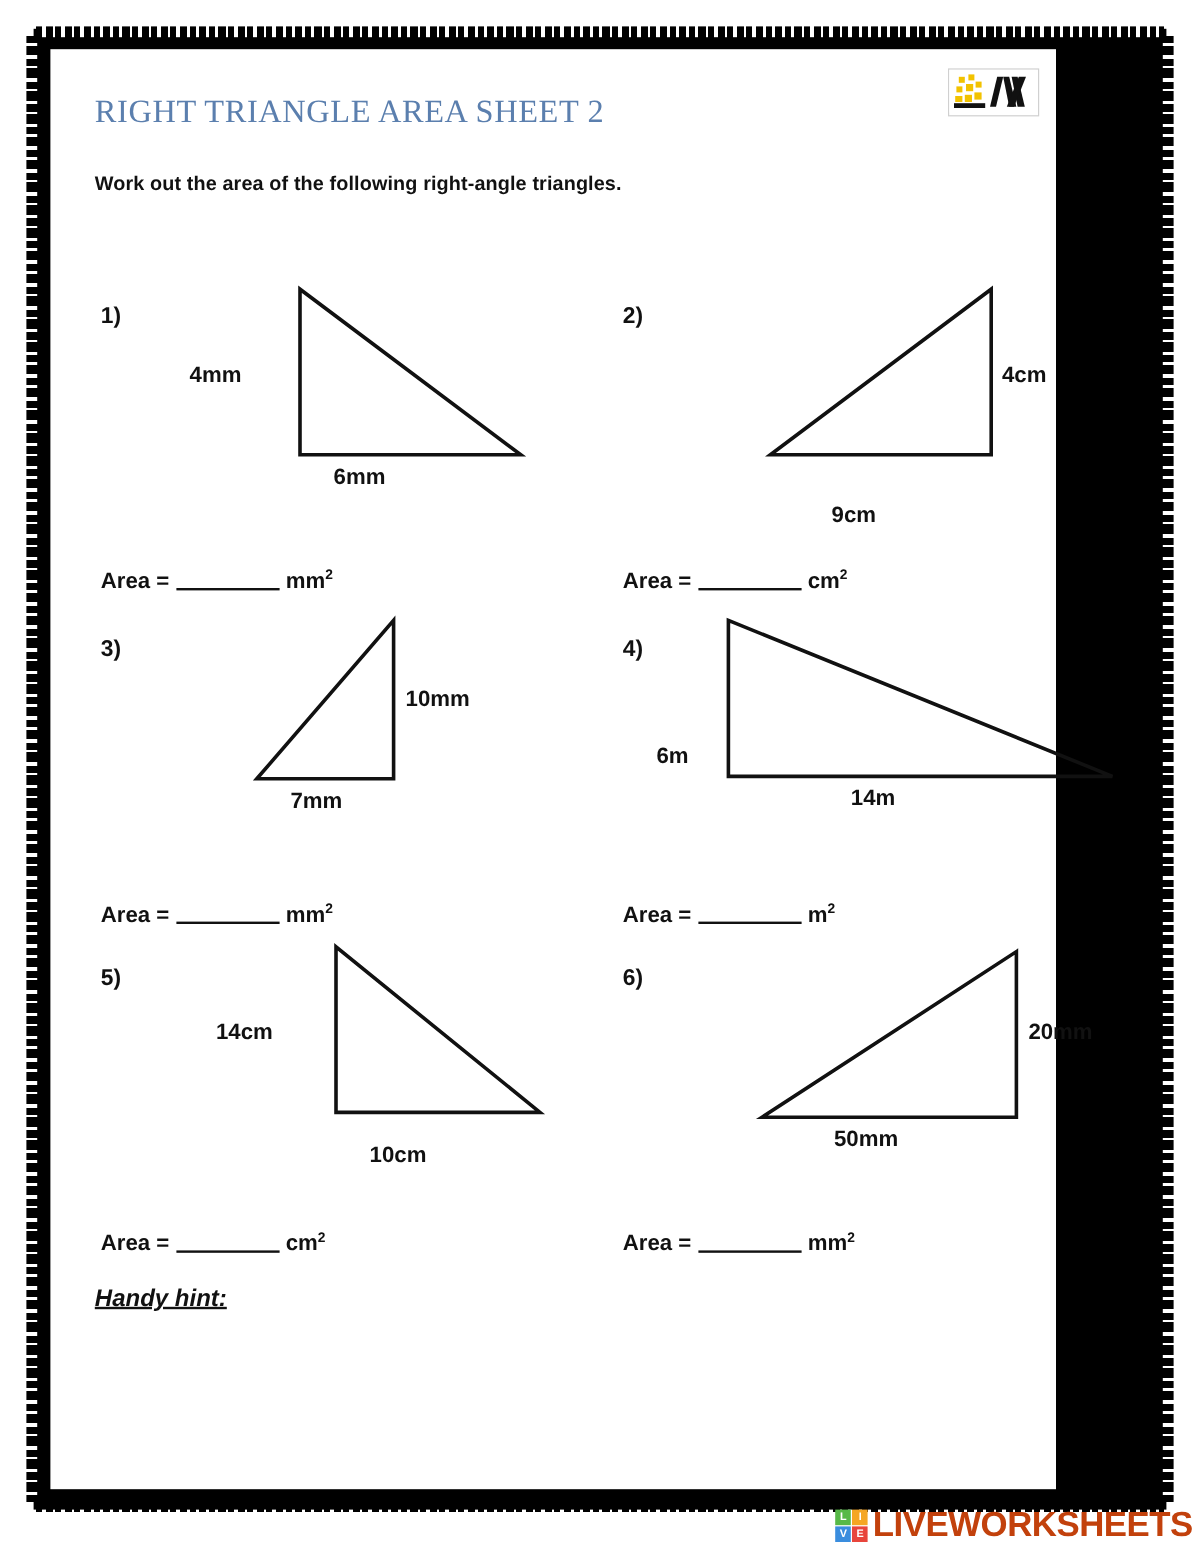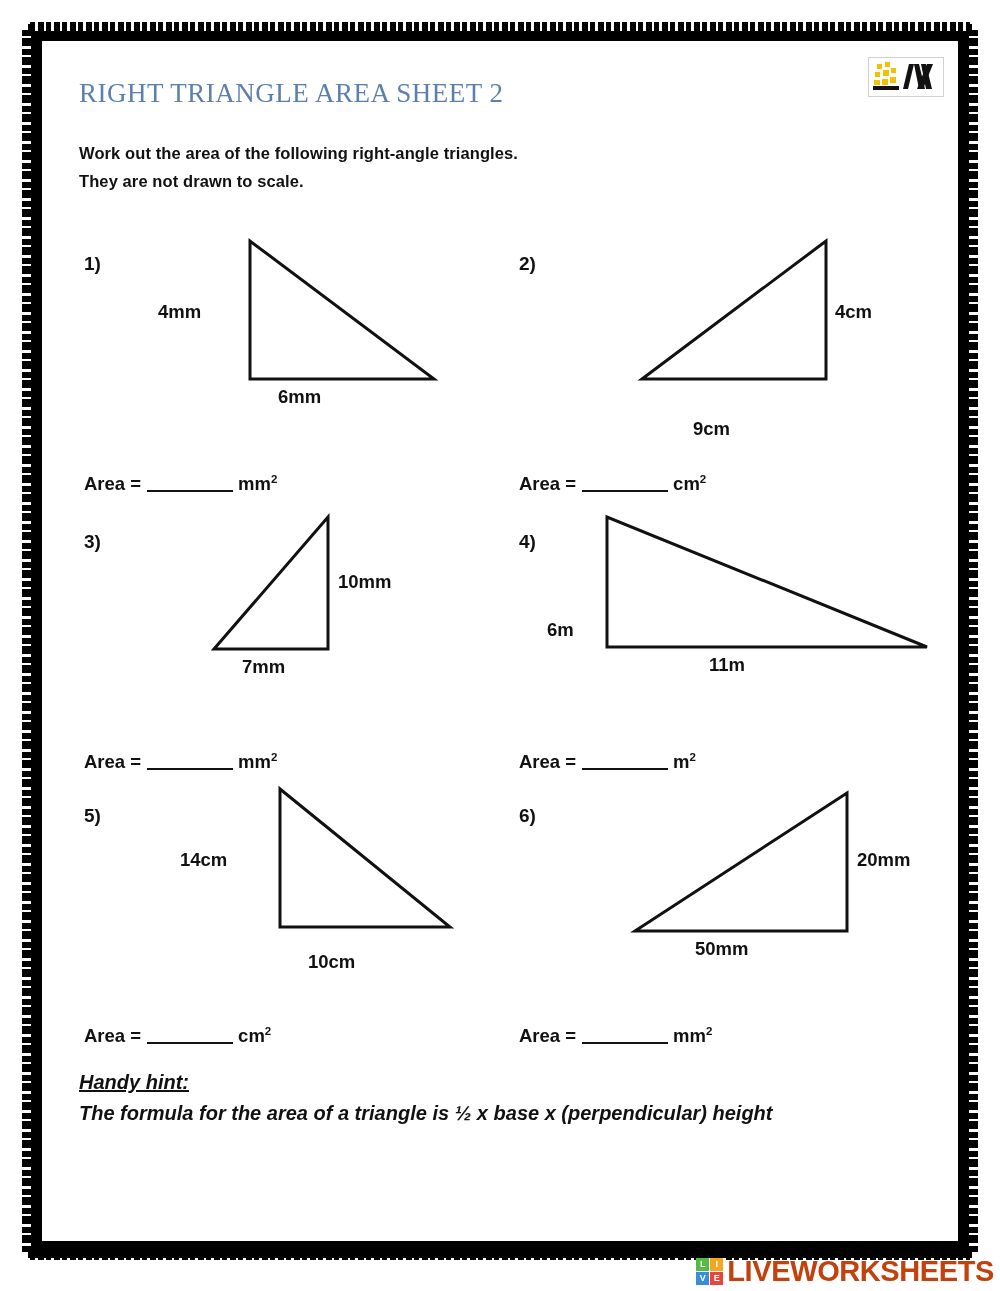--- a/index.html
+++ b/index.html
@@ -62,21 +62,21 @@
         #000 9px, #000 17px,
         #ffffff 17px, #ffffff 19px);
   }
   .notch-left  { left: -8px; }
   .notch-right { right: -8px; }
 
   #page {
     position: absolute;
     left: 42px;
     top: 41px;
-    width: 916px;
+    width: 838px;
     height: 1200px;
     background: #ffffff;
   }
 
   
   #worksheet-title {
     position: absolute;
     left: 37px;
     top: 37px;
     font-family: "Liberation Serif", serif;
@@ -261,21 +261,20 @@
         <polygon points="63,6 68,6 58,31 52,31" opacity="0"></polygon>
       </g>
       <g fill="#111111">
         <polygon points="58,6 64,6 54,31 48,31"></polygon>
       </g>
     </svg>
   </div>
 
   <div id="instructions">
     <span class="ln">Work out the area of the following right-angle triangles.</span>
-    <span class="ln">They are not drawn to scale.</span>
   </div>
 
   <div class="problem col-left row-1">
     <div class="qnum">1)</div>
     <div class="figure">
       <svg width="435" height="200" viewBox="0 0 435 200">
         <polygon points="188,10 188,148 372,148" fill="none" stroke="#111111" stroke-width="3"></polygon>
       </svg>
     </div>
     <div class="dim-label" style="left:96px; top:70px;">4mm</div>
@@ -314,21 +313,21 @@
   </div>
 
   <div class="problem col-right row-2">
     <div class="qnum">4)</div>
     <div class="figure">
       <svg width="435" height="200" viewBox="0 0 435 200">
         <polygon points="110,8 110,138 430,138" fill="none" stroke="#111111" stroke-width="3"></polygon>
       </svg>
     </div>
     <div class="dim-label" style="left:50px; top:62px;margin-top:48px;">6m</div>
-    <div class="dim-label" style="left:212px; top:145px;">11m</div>
+    <div class="dim-label" style="left:212px; top:145px;">14m</div>
     <div class="answer-line">
       <span>Area =</span><span class="blank"></span><span>m</span><sup>2</sup>
     </div>
   </div>
 
   <div class="problem col-left row-3">
     <div class="qnum">5)</div>
     <div class="figure">
       <svg width="435" height="200" viewBox="0 0 435 200">
         <polygon points="218,6 218,144 388,144" fill="none" stroke="#111111" stroke-width="3"></polygon>
@@ -350,21 +349,20 @@
     </div>
     <div class="dim-label" style="left:360px; top:66px;">20mm</div>
     <div class="dim-label" style="left:198px; top:155px;text-align:right;">50mm</div>
     <div class="answer-line">
       <span>Area =</span><span class="blank"></span><span>mm</span><sup>2</sup>
     </div>
   </div>
 
   <div id="hint-block">
     <div id="hint-title">Handy hint:</div>
-    <div id="hint-text">The formula for the area of a triangle is ½ x base x (perpendicular) height</div>
   </div>
 
 </div>
 
 <div id="brand">
   <div id="brand-tiles">
     <span class="t-l">L</span>
     <span class="t-i">I</span>
     <span class="t-v">V</span>
     <span class="t-e">E</span>

